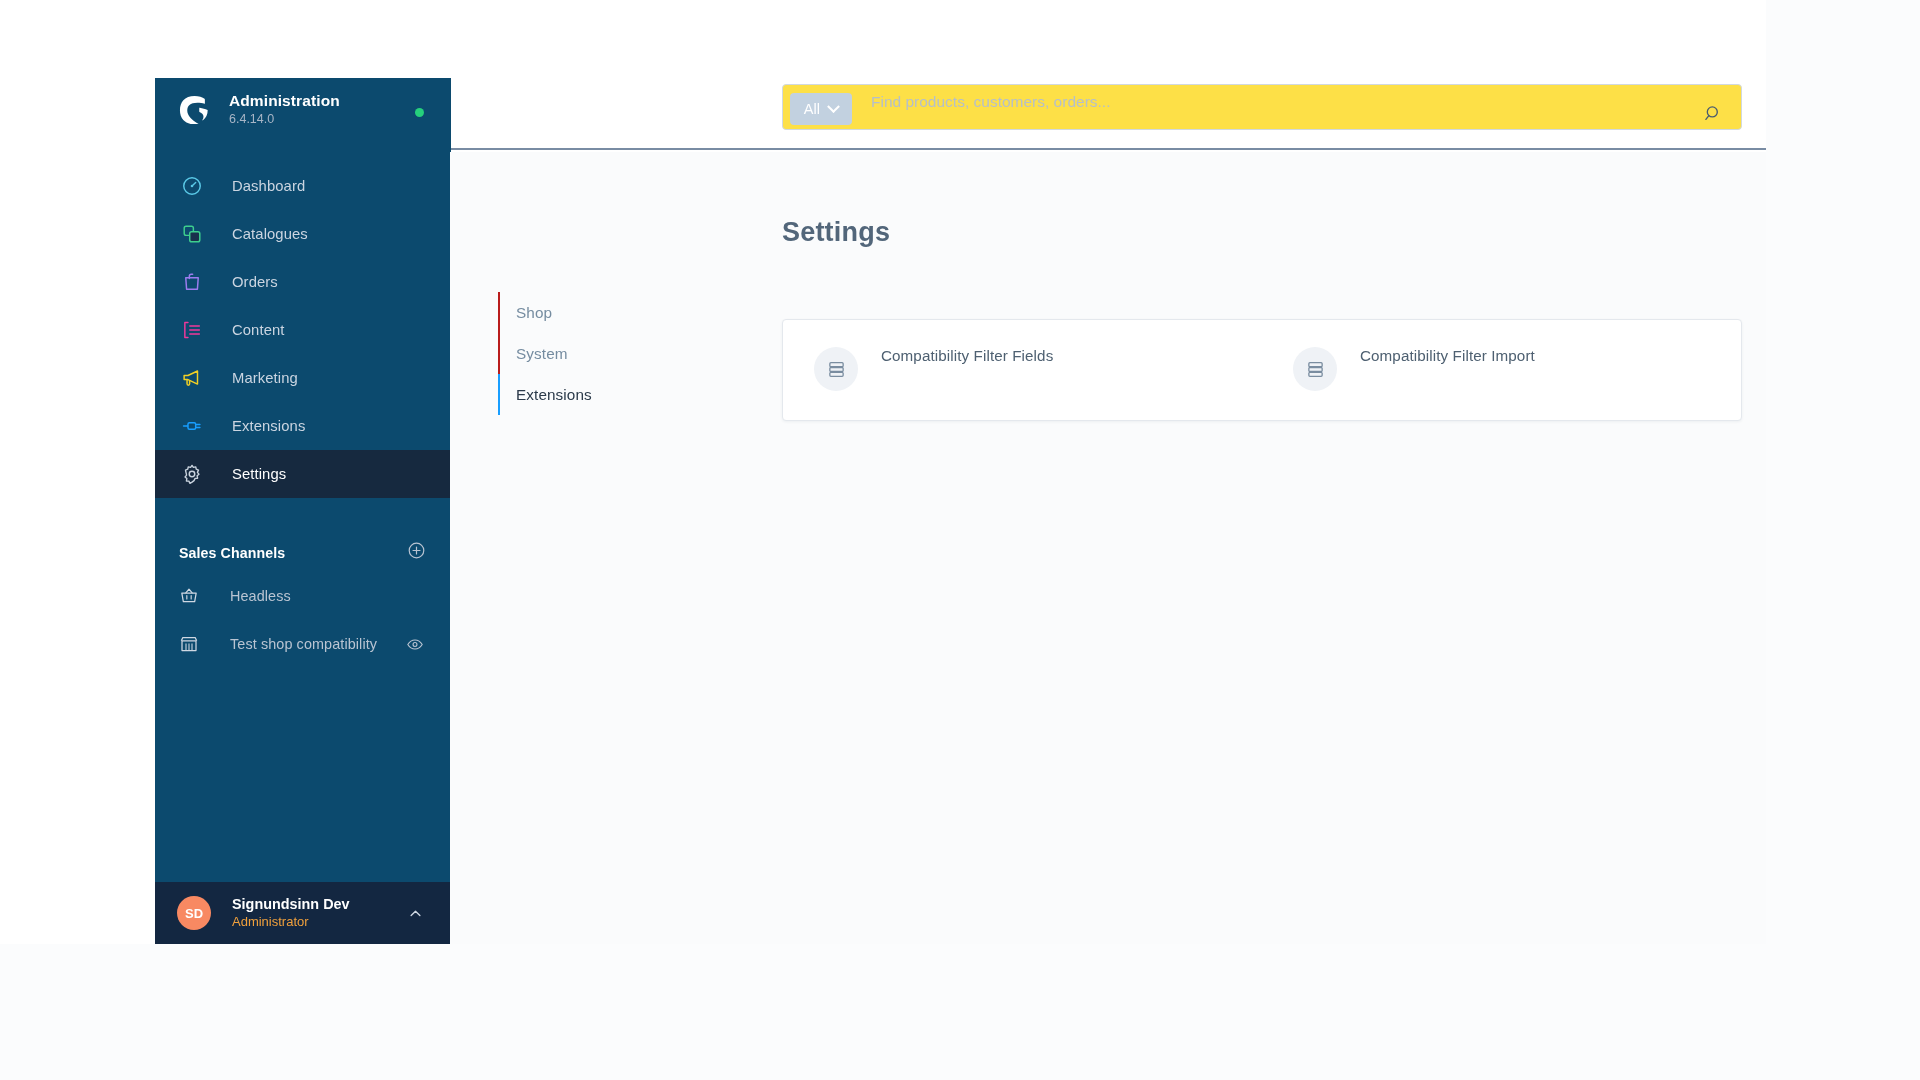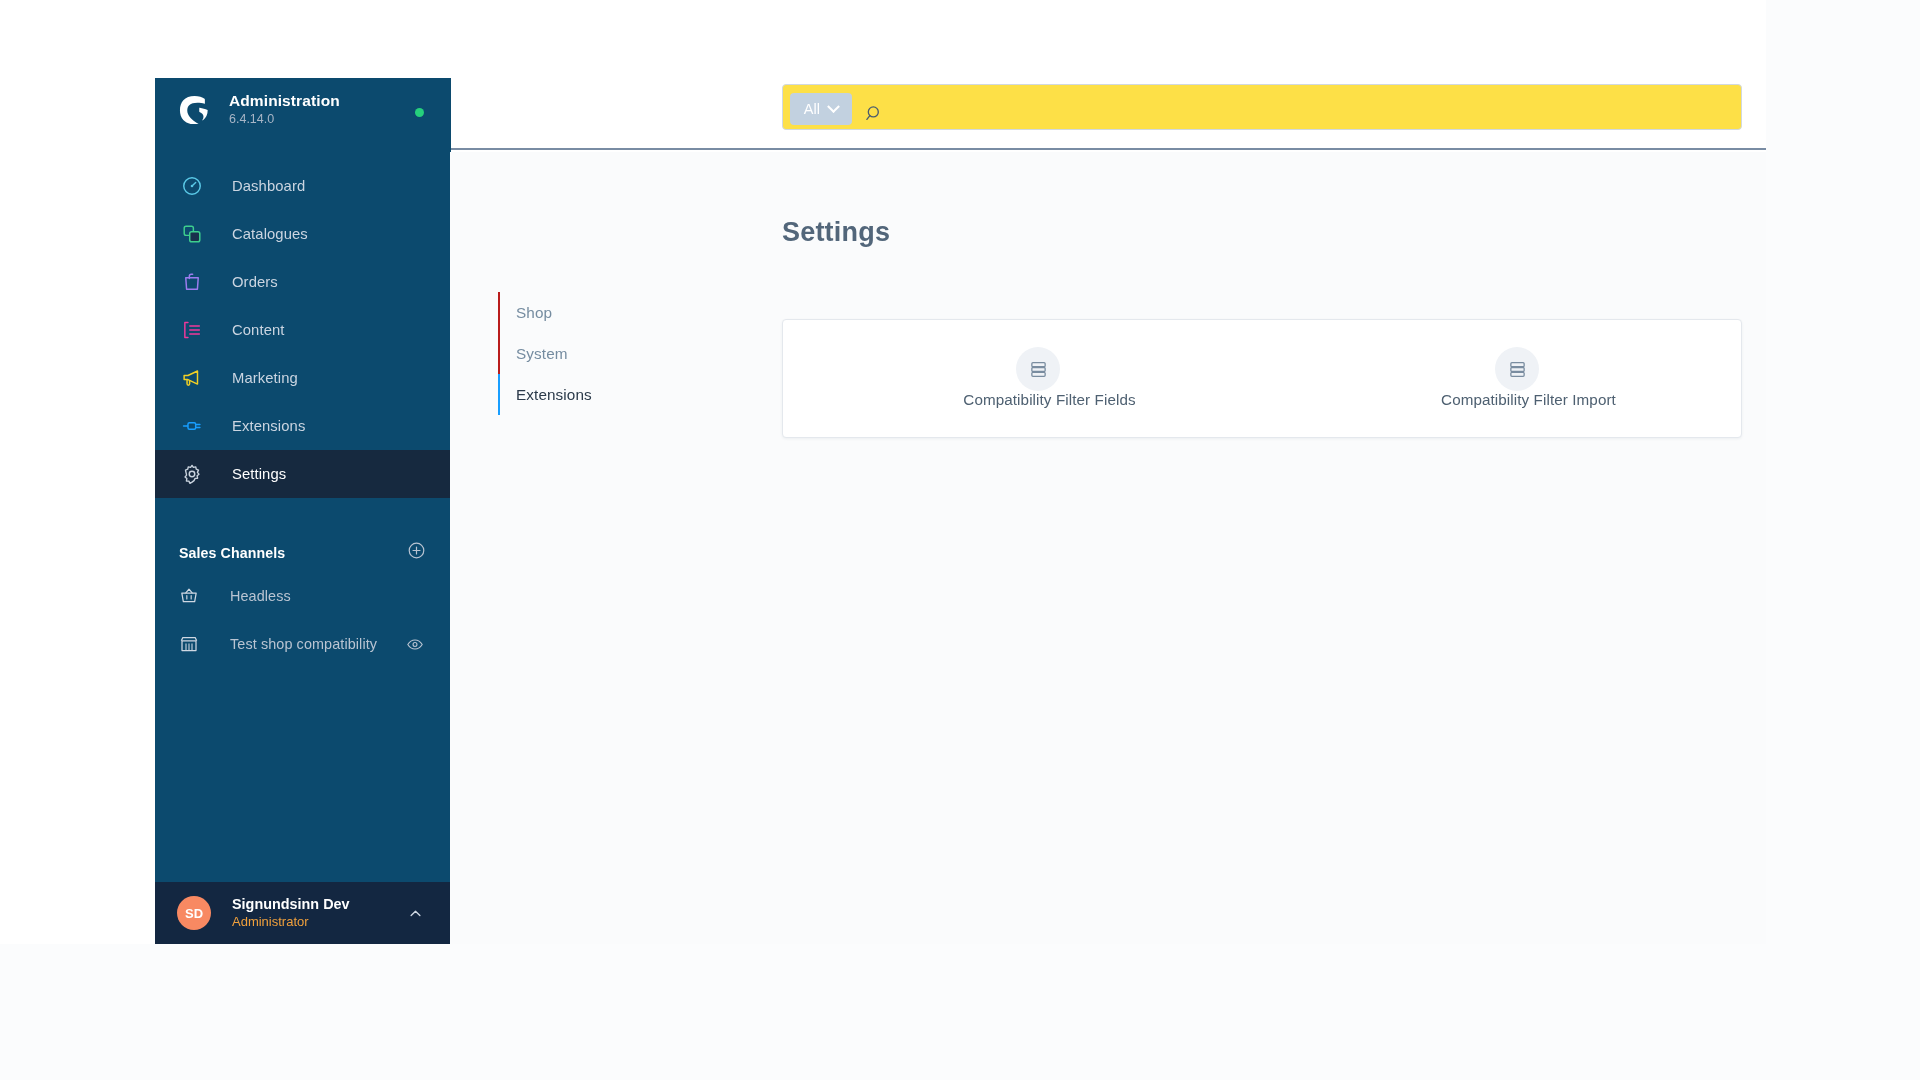--- a/index.html
+++ b/index.html
@@ -254,24 +254,22 @@
     border: 1px solid #e4e8ed;
     border-radius: 4px;
     box-shadow: 0 1px 3px rgba(25,48,76,.06);
     padding: 27px 0 29px 0;
     display: flex;
     flex-wrap: wrap;
   }
   .ext-item {
     width: 50%;
     display: flex;
-    align-items: center;
     padding-left: 31px;
     cursor: pointer;
-    flex-direction: column;
   }
   .ext-ico-circle {
     width: 44px; height: 44px;
     border-radius: 50%;
     background: #eff2f6;
     display: flex; align-items: center; justify-content: center;
     flex: 0 0 auto;
   }
   .ext-label {
     margin-left: 23px;
@@ -284,20 +282,21 @@
 <body>
 
 <div id="app-window">
 
   <div id="topbar">
     <div id="search-wrap">
       <div id="search-scope">
         <span class="scope-label">All</span>
         <span class="chev-down"></span>
       </div>
+      <input id="search-input" type="text" placeholder="Find products, customers, orders..." style="">
       <button id="search-submit">
         <svg width="19" height="19" viewBox="0 0 24 24" fill="none">
           <circle cx="10.5" cy="10" r="6.3" stroke="#4a5c6e" stroke-width="1.7"></circle>
           <line x1="5.9" y1="14.9" x2="2.4" y2="19.4" stroke="#4a5c6e" stroke-width="1.7" stroke-linecap="round"></line>
         </svg>
       </button>
     </div>
   </div>
 
   <div id="sidebar">

